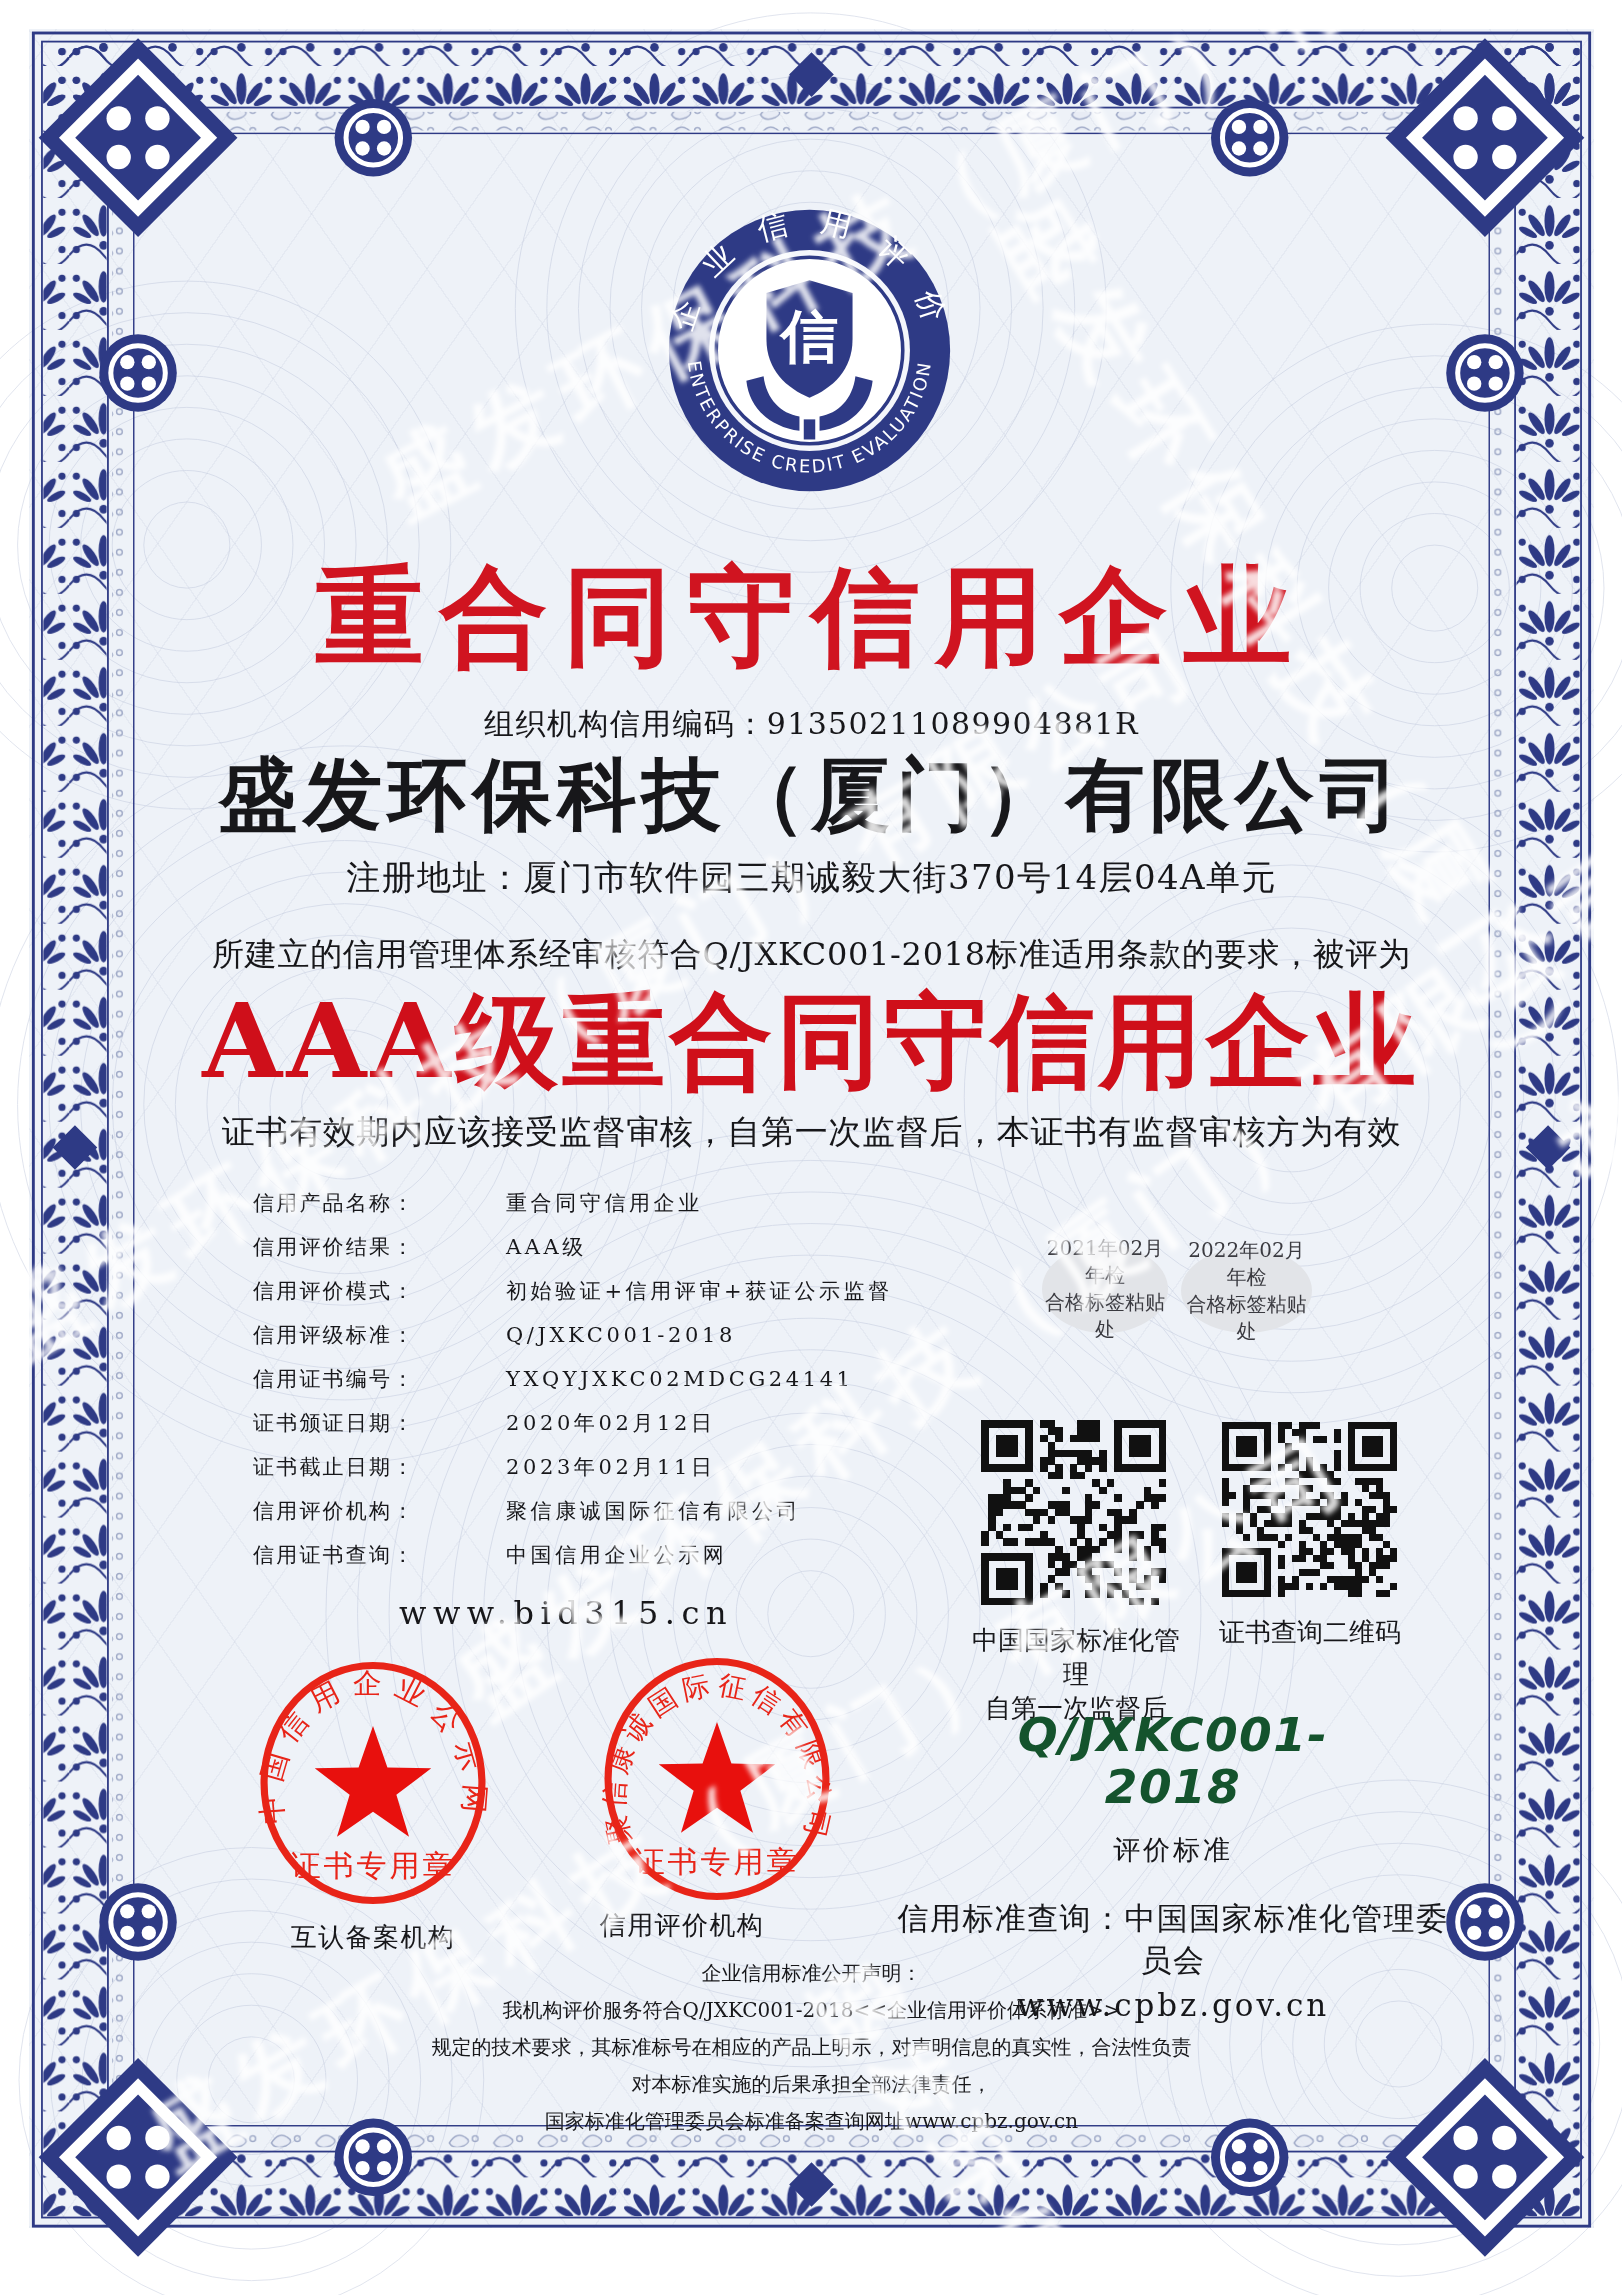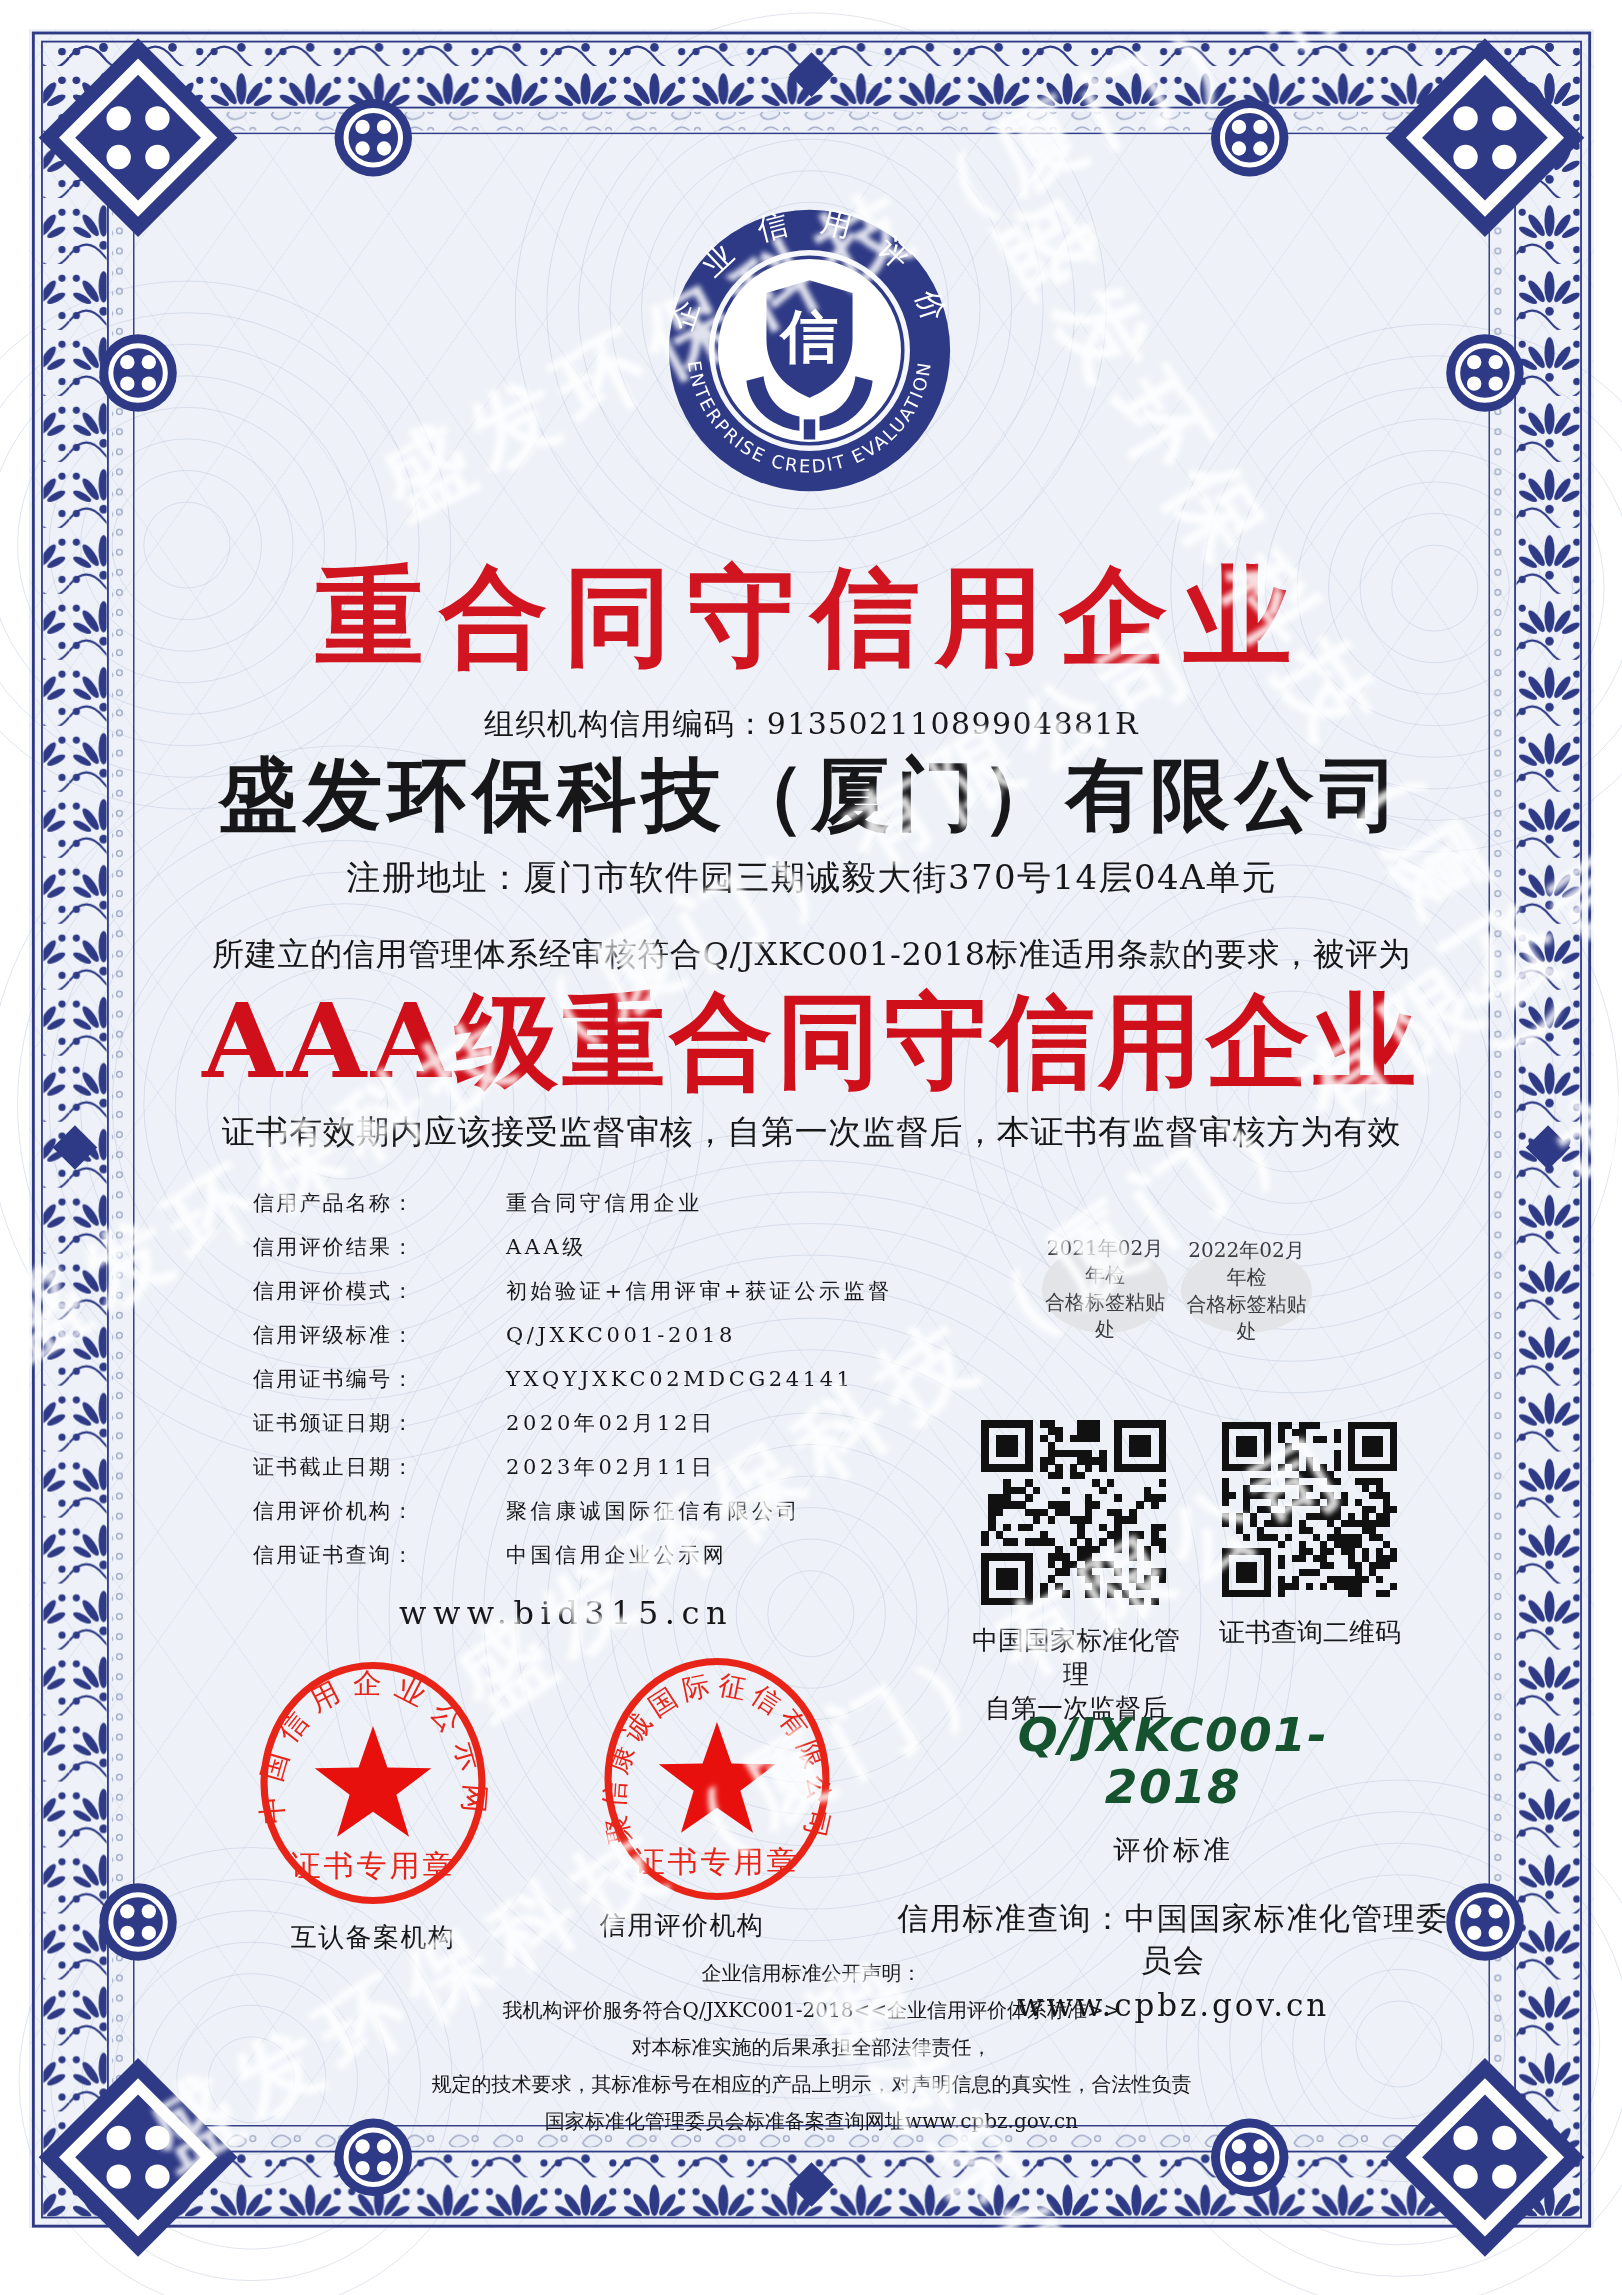--- a/index.html
+++ b/index.html
@@ -911,22 +911,22 @@
       <div>2018</div>
     </div>
     <div class="std-label">评价标准</div>
     <div class="std-query">信用标准查询：中国国家标准化管理委员会</div>
     <div class="std-url">www.cpbz.gov.cn</div>
   </div>
 
   <div class="abs decl">
     <div>企业信用标准公开声明：</div>
     <div>我机构评价服务符合Q/JXKC001-2018&lt;&lt;企业信用评价体系标准&gt;&gt;</div>
+    <div>规定的技术要求，其标准标号在相应的产品上明示，对声明信息的真实性，合法性负责</div>
     <div>对本标准实施的后果承担全部法律责任，</div>
-    <div>规定的技术要求，其标准标号在相应的产品上明示，对声明信息的真实性，合法性负责</div>
     <div>国家标准化管理委员会标准备案查询网址www.cpbz.gov.cn</div>
   </div>
 
   <div class="wm wm1">盛发环保科技（厦门）有限公司</div>
   <div class="wm wm2">盛发环保科技（厦门）有限公司</div>
   <div class="wm wm3">盛发环保科技（厦门）有限公司</div>
   <div class="wm wm4">盛发环保科技（厦门）有限公司</div>
   <div class="wm wm5">盛发环保科技（厦门）有限公司</div>
   <div class="wm wm6">盛发环保科技（厦门）有限公司</div>
 </div>

